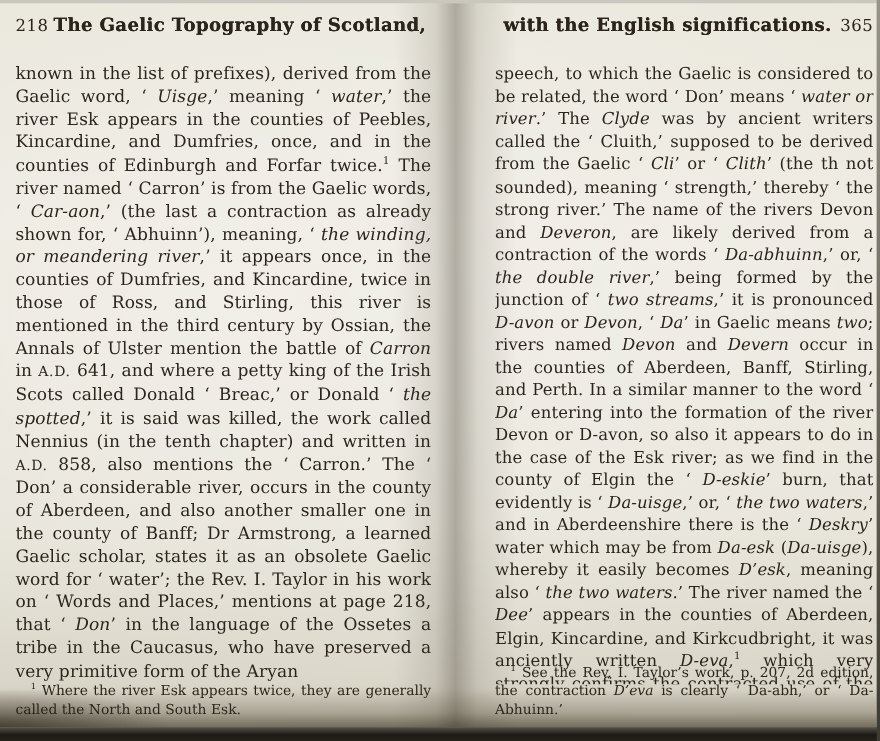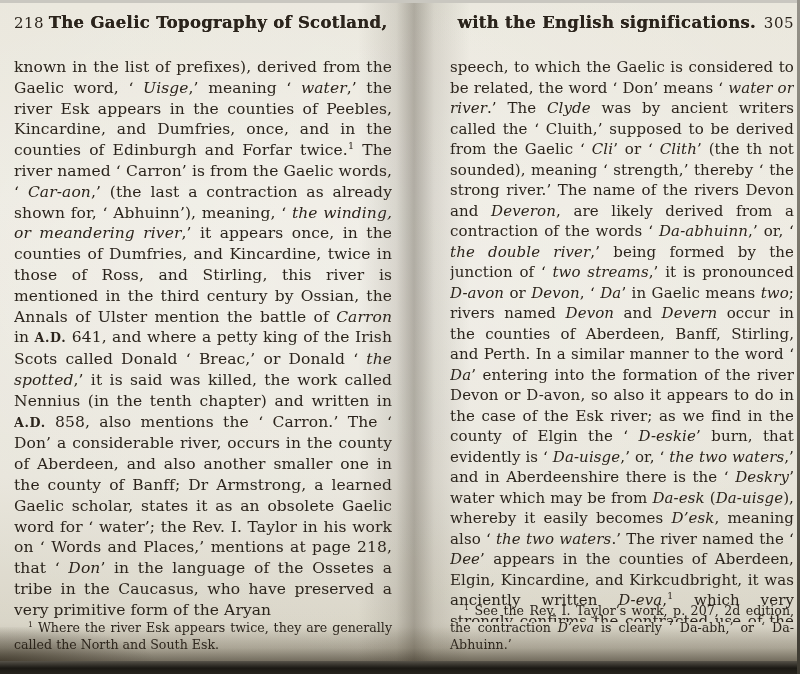--- a/index.html
+++ b/index.html
@@ -92,41 +92,41 @@
   .footnote {
     position: absolute; left: 0; right: 0; bottom: 2px;
     font-size: 12.6px;
     line-height: 17px;
     text-align: justify;
     text-indent: 14px;
   }
 
   .it  { font-style: italic; margin-top: 28px; }
   .sup { vertical-align: super; font-size: 0.62em; line-height: 0; }
-  .sc  { font-size: 0.82em; letter-spacing: 0.6px; font-weight: bold; }
+  .sc  { font-size: 0.82em; letter-spacing: 0.6px; }
 </style>
 </head>
 <body>
 
 <div class="scan">
   <div class="paper">
 
     <div class="page left">
       <div class="pg-header">
         <span class="pagenum">218</span>
         <span class="running-title">The Gaelic Topography of Scotland,</span>
       </div>
       <div class="pg-body"><span>known in the list of prefixes), derived from the Gaelic word, ‘ </span><span class="it">Uisge</span><span>,’ meaning ‘ </span><span class="it">water</span><span>,’ the river Esk appears in the counties of Peebles, Kincardine, and Dumfries, once, and in the counties of Edinburgh and Forfar twice.</span><span class="sup">1</span><span>  The river named ‘ Carron’ is from the Gaelic words, ‘ </span><span class="it">Car-aon</span><span>,’ (the last a contraction as already shown for, ‘ Abhuinn’), meaning, ‘ </span><span class="it">the winding, or meandering river</span><span>,’ it appears once, in the counties of Dumfries, and Kincardine, twice in those of Ross, and Stirling, this river is mentioned in the third century by Ossian, the Annals of Ulster mention the battle of </span><span class="it">Carron</span><span> in </span><span class="sc">A.D.</span><span> 641, and where a petty king of the Irish Scots called Donald ‘ Breac,’ or Donald ‘ </span><span class="it">the spotted</span><span>,’ it is said was killed, the work called Nennius (in the tenth chapter) and written in </span><span class="sc">A.D.</span><span> 858, also mentions the ‘ Carron.’ The ‘ Don’ a considerable river, occurs in the county of Aberdeen, and also another smaller one in the county of Banff; Dr Armstrong, a learned Gaelic scholar, states it as an obsolete Gaelic word for ‘ water’; the Rev. I. Taylor in his work on ‘ Words and Places,’ mentions at page 218, that ‘ </span><span class="it">Don</span><span>’ in the language of the Ossetes a tribe in the Caucasus, who have preserved a very primitive form of the Aryan</span></div>
       <div class="footnote"><span class="sup">1</span><span> Where the river Esk appears twice, they are generally called the North and South Esk.</span></div>
     </div>
 
     <div class="page right">
       <div class="pg-header">
         <span class="running-title">with the English significations.</span>
-        <span class="pagenum">305</span>
+        <span class="pagenum">365</span>
       </div>
       <div class="pg-body"><span>speech, to which the Gaelic is considered to be related, the word ‘ Don’ means ‘ </span><span class="it">water or river</span><span>.’ The </span><span class="it">Clyde</span><span> was by ancient writers called the ‘ Cluith,’ supposed to be derived from the Gaelic ‘ </span><span class="it">Cli</span><span>’ or ‘ </span><span class="it">Clith</span><span>’ (the th not sounded), meaning ‘ strength,’ thereby ‘ the strong river.’  The name of the rivers Devon and </span><span class="it">Deveron</span><span>, are likely derived from a contraction of the words ‘ </span><span class="it">Da-abhuinn</span><span>,’ or, ‘ </span><span class="it">the double river</span><span>,’ being formed by the junction of ‘ </span><span class="it">two streams</span><span>,’ it is pronounced </span><span class="it">D-avon</span><span> or </span><span class="it">Devon</span><span>, ‘ </span><span class="it">Da</span><span>’ in Gaelic means </span><span class="it">two</span><span>; rivers named </span><span class="it">Devon</span><span> and </span><span class="it">Devern</span><span> occur in the counties of Aberdeen, Banff, Stirling, and Perth.  In a similar manner to the word ‘ </span><span class="it">Da</span><span>’ entering into the formation of the river Devon or D-avon, so also it appears to do in the case of the Esk river; as we find in the county of Elgin the ‘ </span><span class="it">D-eskie</span><span>’ burn, that evidently is ‘ </span><span class="it">Da-uisge</span><span>,’ or, ‘ </span><span class="it">the two waters</span><span>,’ and in Aberdeenshire there is the ‘ </span><span class="it">Deskry</span><span>’ water which may be from </span><span class="it">Da-esk</span><span> (</span><span class="it">Da-uisge</span><span>), whereby it easily becomes </span><span class="it">D’esk</span><span>, meaning also ‘ </span><span class="it">the two waters</span><span>.’  The river named the ‘ </span><span class="it">Dee</span><span>’ appears in the counties of Aberdeen, Elgin, Kincardine, and Kirkcudbright, it was anciently written </span><span class="it">D-eva</span><span>,</span><span class="sup">1</span><span> which very strongly confirms the contracted use of the Gaelic word ‘ </span></div>
       <div class="footnote"><span class="sup">1</span><span> See the Rev. I. Taylor’s work, p. 207, 2d edition, the contraction </span><span class="it">D’eva</span><span> is clearly ‘ Da-abh,’ or ‘ Da-Abhuinn.’</span></div>
     </div>
 
     <div class="gutter"></div>
     <div class="bottom-shade"></div>
   </div>
 
   <div class="strip-bottom"></div>

